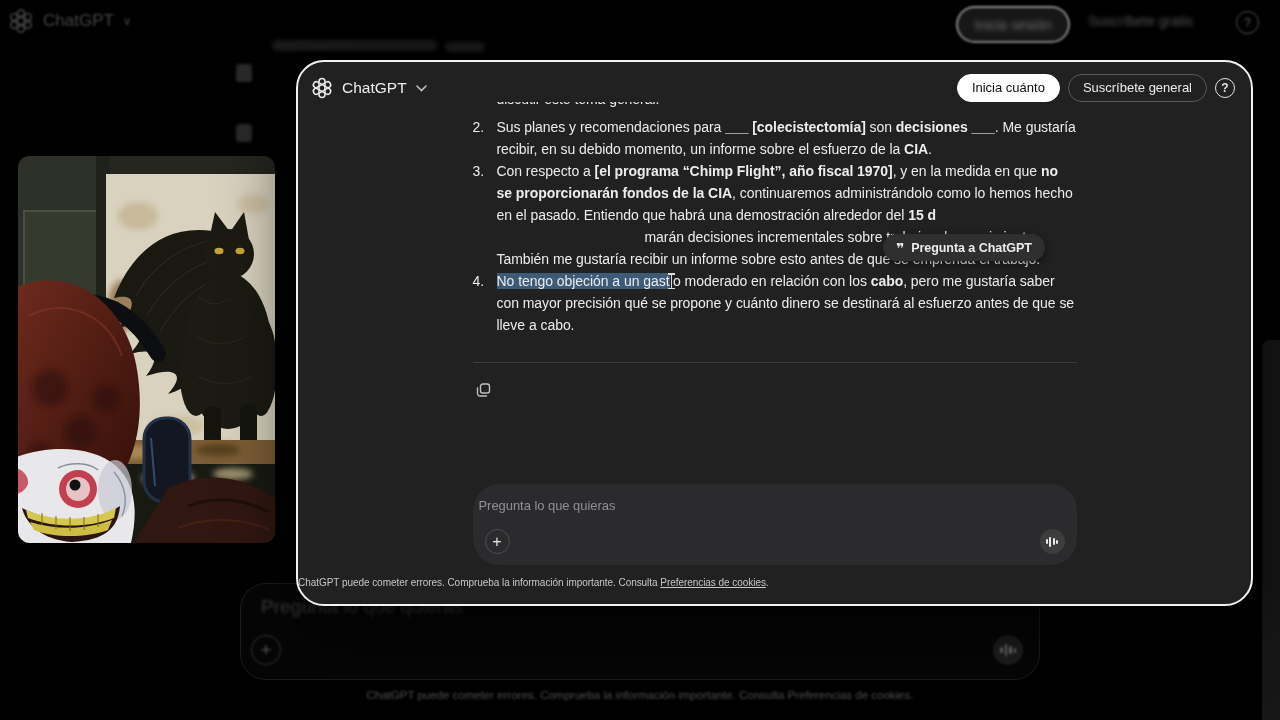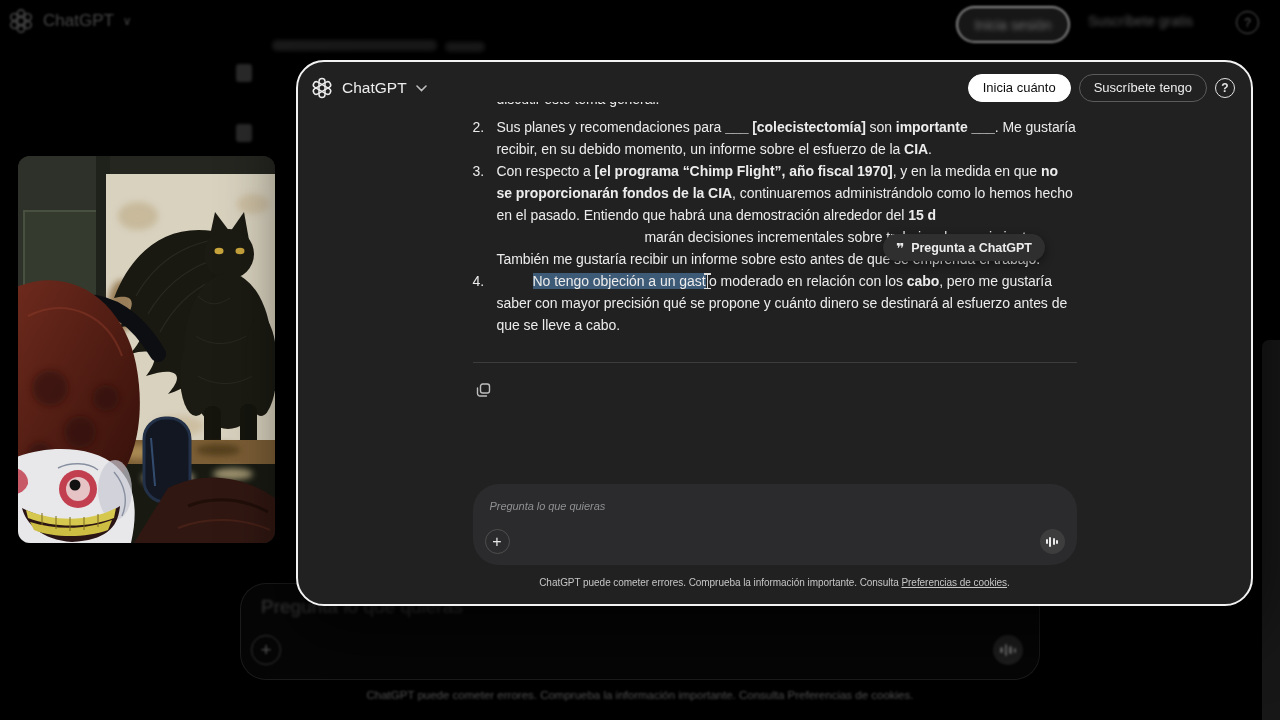--- a/index.html
+++ b/index.html
@@ -57,44 +57,44 @@
 
   .m-body{position:relative;height:501px;overflow:hidden;font-size:14px;line-height:22px;color:#ececec;
           letter-spacing:-.05px;}
   .col{width:604px;margin:0 auto;}
   .clipped{height:8px;overflow:hidden;margin-left:24px;}
   .clipped span{display:block;margin-top:-14px;}
   ol.msg{list-style:none;margin:6px 0 0 0;padding:0;}
   ol.msg li{display:grid;grid-template-columns:24px 1fr;}
   ol.msg .num{text-align:left;}
   .b{font-weight:700;} .i{font-style:italic;}
-  .hl{background:#3d5a77;margin-left:36px;}
+  .hl{background:#3d5a77;}
   .gap{display:inline-block;height:1px;}
   .caret{position:relative;display:inline-block;width:1.5px;height:16px;background:#dcdcdc;vertical-align:-3px;margin:0 1px;}
   .caret::before,.caret::after{content:"";position:absolute;left:-2.5px;width:6.5px;height:1.5px;background:#dcdcdc;}
   .caret::before{top:0;} .caret::after{bottom:0;}
   hr.div{border:none;border-top:1px solid #3c3c3c;margin:26px 0 16px 0;}
   .copy-btn{margin-top:12px;width:22px;height:22px;display:flex;align-items:center;justify-content:center;
             border-radius:5px;cursor:pointer;}
 
   .tooltip{position:absolute;left:585px;top:132px;height:27px;padding:0 13px;border-radius:14px;
            background:#2f2f30;box-shadow:0 3px 10px rgba(0,0,0,.45);display:flex;align-items:center;gap:7px;
            font-size:12.5px;font-weight:600;color:#ececec;cursor:pointer;z-index:5;}
   .tooltip .q{font-size:14px;line-height:1;color:#ececec;}
 
   .m-bottom{position:absolute;left:0;right:0;bottom:9px;}
   .composer{position:relative;width:604px;height:81px;margin:0 auto;background:#2b2b2d;border-radius:26px;}
-  .composer .ph{position:absolute;left:17px;top:11px;font-size:11px;color:#8f9092;font-style:italic;}
+  .composer .ph{position:absolute;left:6px;top:11px;font-size:13px;color:#8f9092;}
   .c-plus{position:absolute;left:12px;bottom:11px;width:25px;height:25px;border-radius:50%;
           border:1px solid #4e4e4e;color:#e6e6e6;display:flex;align-items:center;justify-content:center;
           font-size:16px;font-weight:400;cursor:pointer;}
   .c-voice{position:absolute;right:12px;bottom:11px;width:25px;height:25px;border-radius:50%;
            background:#3d3d3d;display:flex;align-items:center;justify-content:center;gap:1.5px;cursor:pointer;}
   .c-voice i{display:block;width:2px;background:#e8e8e8;border-radius:1px;}
-  .m-footer{margin-top:7px;text-align:center;font-size:10px;color:#c6c6c6;}
+  .m-footer{margin-top:7px;text-align:left;font-size:10px;color:#c6c6c6;}
   .m-footer a{color:#c6c6c6;text-decoration:underline;cursor:pointer;}
 </style>
 </head>
 <body>
 
 <div id="stage">
 
   <div class="dim bd-brand">
     <svg width="26" height="26" viewBox="0 0 22 22">
       <g stroke="#fff" stroke-width="1.5" fill="none">
@@ -243,34 +243,34 @@
             <rect x="8" y="1.5" width="6" height="19" rx="3" transform="rotate(120 11 11)"></rect>
           </g>
         </svg>
         <span class="brand-text">ChatGPT</span>
         <svg width="11" height="7" viewBox="0 0 11 7">
           <polyline points="1,1 5.5,5.5 10,1" fill="none" stroke="#bdbdbd" stroke-width="1.6" stroke-linecap="round"></polyline>
         </svg>
       </div>
       <div class="m-sp"></div>
       <button class="pill login">Inicia cuánto</button>
-      <button class="pill sub">Suscríbete tengo</button>
+      <button class="pill sub">Suscríbete general</button>
       <div class="help">?</div>
     </div>
 
     <div class="m-body">
       <div class="col">
         <div class="clipped">
           <span>discutir este tema general.</span>
         </div>
 
         <ol class="msg">
           <li>
             <span class="num">2.</span>
-            <span class="txt"><span>Sus planes y recomendaciones para </span><span class="b">___ [colecistectomía]</span><span> son </span><span class="b">importante ___</span><span>. Me gustaría recibir, en su debido momento, un informe sobre el esfuerzo de la </span><span class="b">CIA</span><span>.</span></span>
+            <span class="txt"><span>Sus planes y recomendaciones para </span><span class="b">___ [colecistectomía]</span><span> son </span><span class="b">decisiones ___</span><span>. Me gustaría recibir, en su debido momento, un informe sobre el esfuerzo de la </span><span class="b">CIA</span><span>.</span></span>
           </li>
           <li>
             <span class="num">3.</span>
             <span class="txt"><span>Con respecto a </span><span class="b">[el programa “Chimp Flight”, año fiscal 1970]</span><span>, y en la medida en que </span><span class="b">no se proporcionarán fondos de la CIA</span><span>, continuaremos administrándolo como lo hemos hecho en el pasado. Entiendo que habrá una demostración alrededor del </span><span class="b">15 d</span><span class="gap" style="width: 148px;"></span><span>marán decisiones incrementales sobre trabajos de seguimiento. También me gustaría recibir un informe sobre esto antes de que se emprenda el trabajo.</span></span>
           </li>
           <li>
             <span class="num">4.</span>
             <span class="txt"><span class="hl">No tengo objeción a un gast</span><span class="caret"></span><span>o moderado en relación con los </span><span class="b">cabo</span><span>, pero me gustaría saber con mayor precisión qué se propone y cuánto dinero se destinará al esfuerzo antes de que se lleve a cabo.</span></span>
           </li>
         </ol>

